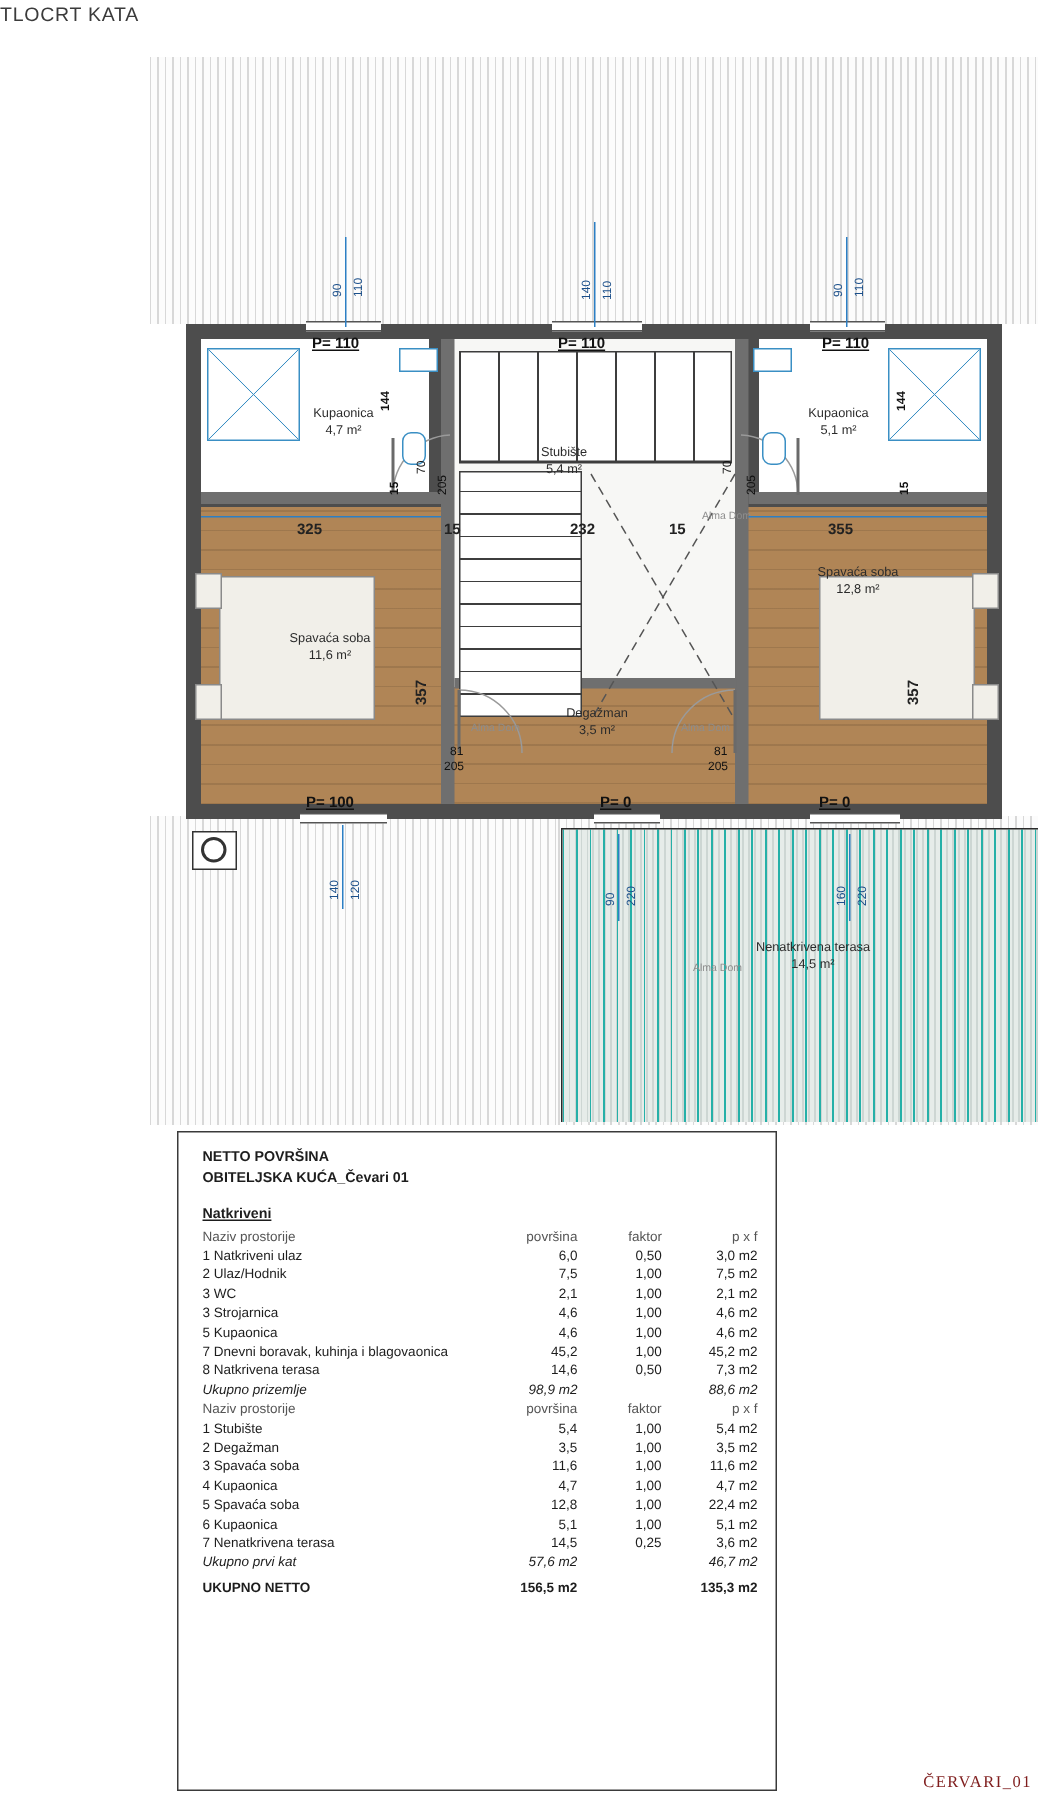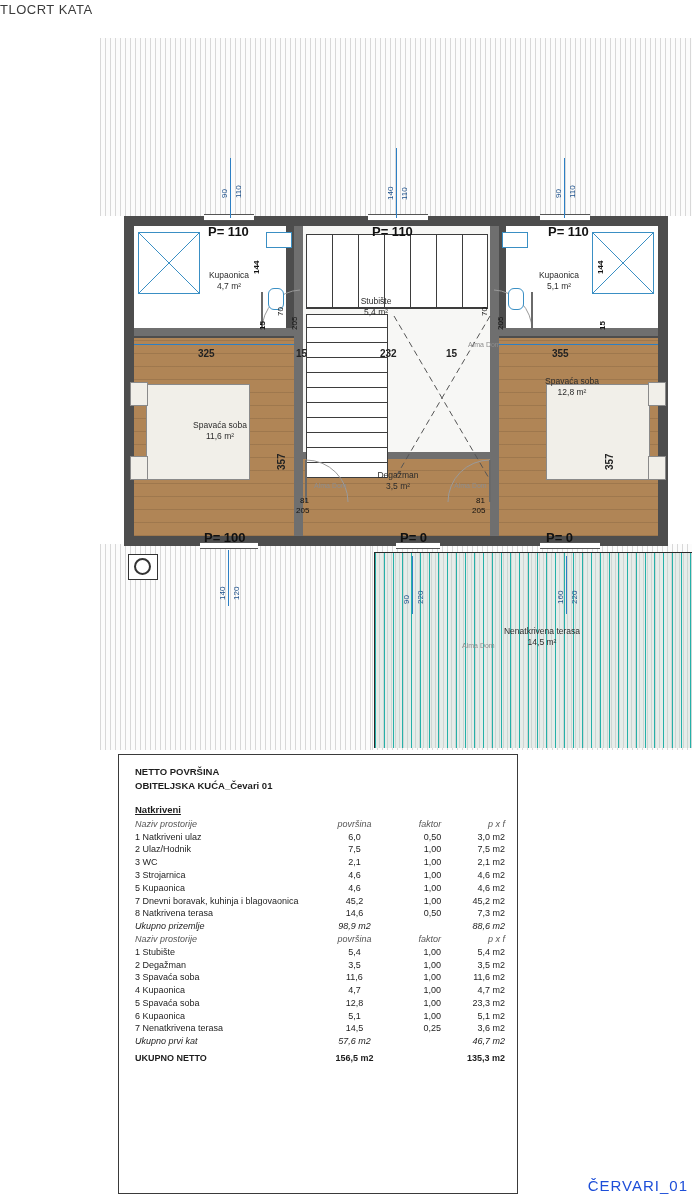--- a/index.html
+++ b/index.html
@@ -19,23 +19,24 @@
 
   
   #plan-title {
     left: 0px; top: 2px;
     font-size: 13px;
     letter-spacing: 0.5px;
     color: #3b3b3b;
   }
   #sheet-code {
     right: 4px; bottom: 6px;
-    font-size: 15px;
+    font-size: 11px;
     letter-spacing: 1px;
-    color: #1d4ed8;
+    color: #7f1d1d;
+    font-family: Liberation Serif, serif;
   }
 
   
   #drawing {
     left: 100px; top: 38px;
     width: 592px; height: 712px;
   }
 
   
   .hatch-v {
@@ -77,21 +78,21 @@
   .dim {
     font-size: 8px;
     color: #1b4f8a;
     white-space: nowrap;
   }
   .dim-dark { color: #222; font-size: 10px; font-weight: bold;}
   .dimline-v { background: #2c7fc4; width: 1px; }
   .dimline-h { background: #2c7fc4; height: 1px; }
   .rot90 { transform: rotate(-90deg); transform-origin: left top; }
 
-  .opening-lbl { font-size: 13px; font-weight: bold; color: #111; white-space: nowrap;}
+  .opening-lbl { font-size: 10px; font-weight: bold; color: #111; white-space: nowrap; text-decoration: underline;}
 
   .win {
     background: #ffffff;
     border-top: 1px solid #555;
     border-bottom: 1px solid #555;
   }
 
   .wm {
     font-size: 7px; color: #8d8d8d; white-space: nowrap;
   }
@@ -121,24 +122,24 @@
     color: #1d1d1d;
   }
   #table-box .t-title { font-weight: bold; font-size: 9.5px; line-height: 1.45; }
   .sect-title {
     font-weight: bold; text-decoration: underline;
     margin-top: 11px; margin-bottom: 3px; font-size: 9.5px;
   }
   table.sched { width: 100%; border-collapse: collapse; }
   table.sched td { padding: 1.4px 0; font-size: 9px; vertical-align: top; }
   td.c-name { width: 196px; }
-  td.c-num  { width: 62px; text-align: center; }
+  td.c-num  { width: 62px; text-align: right; }
   td.c-fac  { width: 58px; text-align: right; }
   td.c-pxf  { width: 66px; text-align: right; padding-right: 6px;}
-  tr.head td { font-style: italic; color: #555; }
+  tr.head td { color: #555; }
   tr.subtotal td { font-style: italic; }
   tr.total td { font-weight: bold; padding-top: 5px; }
 </style>
 </head>
 <body>
 
 <div id="page">
 
   <div class="abs" id="plan-title">TLOCRT KATA</div>
   <div class="abs" id="sheet-code">ČERVARI_01</div>
@@ -419,21 +420,21 @@
       <tr>
         <td class="c-name">4 Kupaonica</td>
         <td class="c-num">4,7</td>
         <td class="c-fac">1,00</td>
         <td class="c-pxf">4,7 m2</td>
       </tr>
       <tr>
         <td class="c-name">5 Spavaća soba</td>
         <td class="c-num">12,8</td>
         <td class="c-fac">1,00</td>
-        <td class="c-pxf">23,3 m2</td>
+        <td class="c-pxf">22,4 m2</td>
       </tr>
       <tr>
         <td class="c-name">6 Kupaonica</td>
         <td class="c-num">5,1</td>
         <td class="c-fac">1,00</td>
         <td class="c-pxf">5,1 m2</td>
       </tr>
       <tr>
         <td class="c-name">7 Nenatkrivena terasa</td>
         <td class="c-num">14,5</td>

